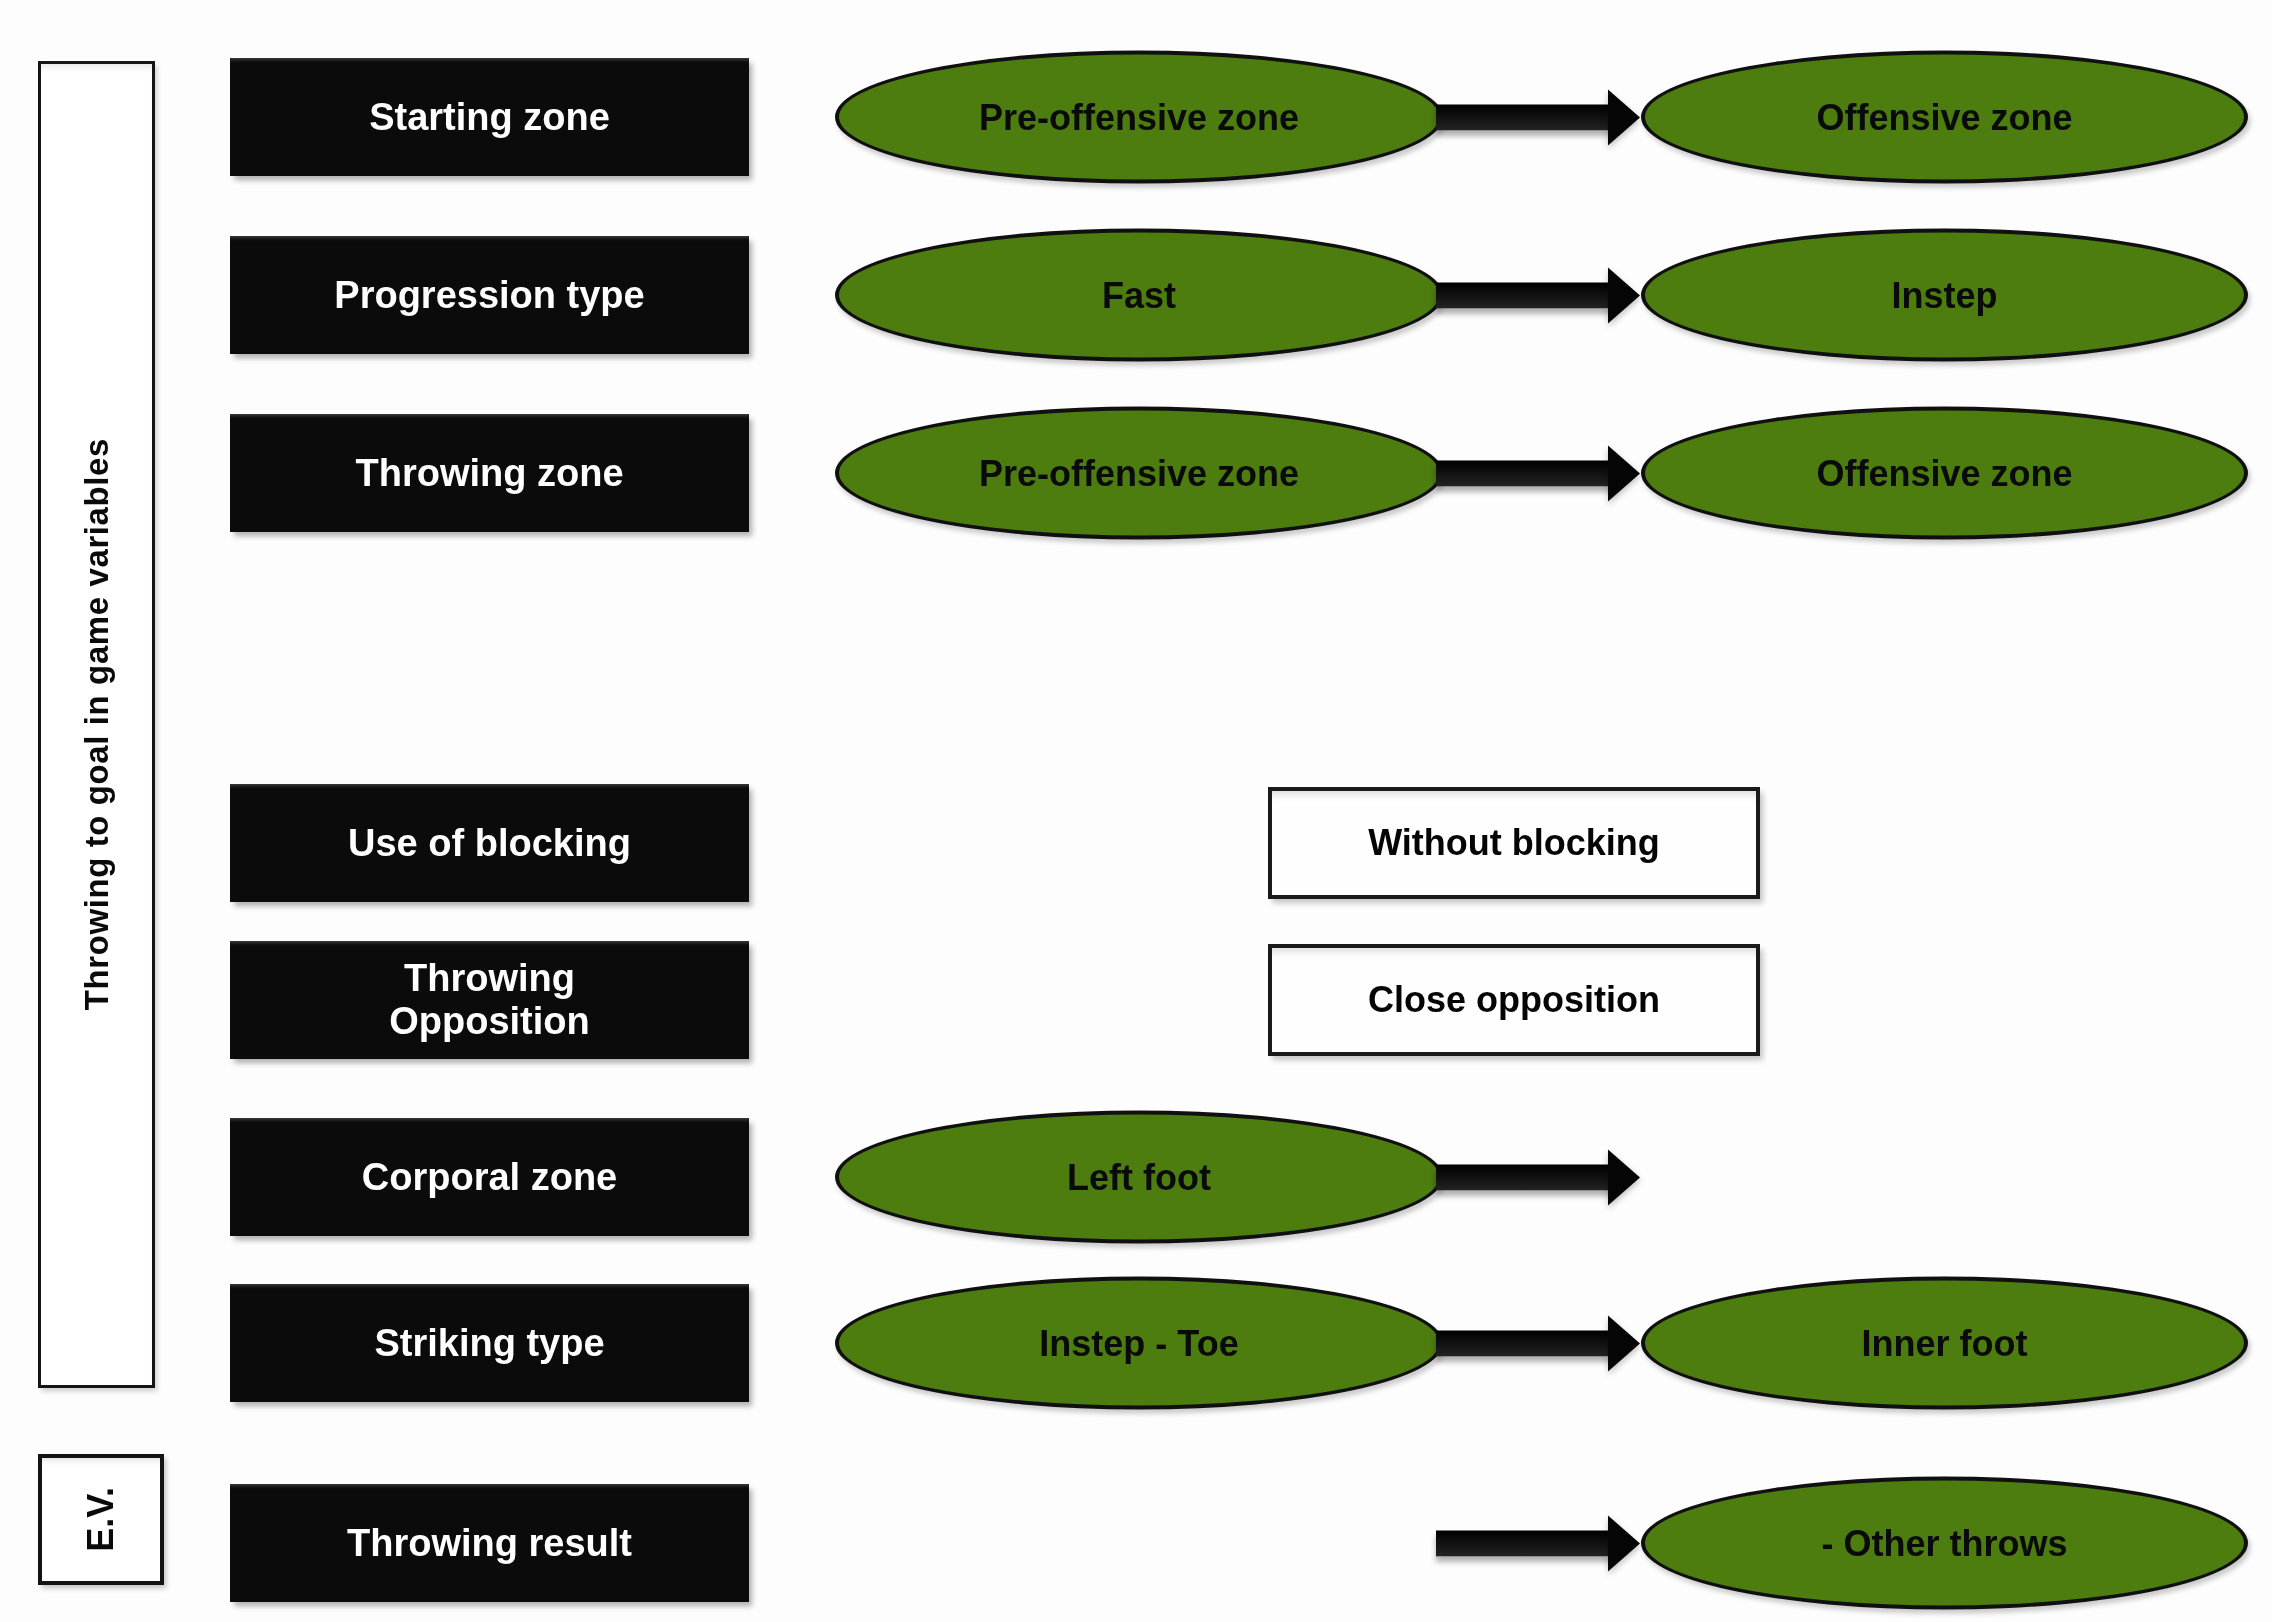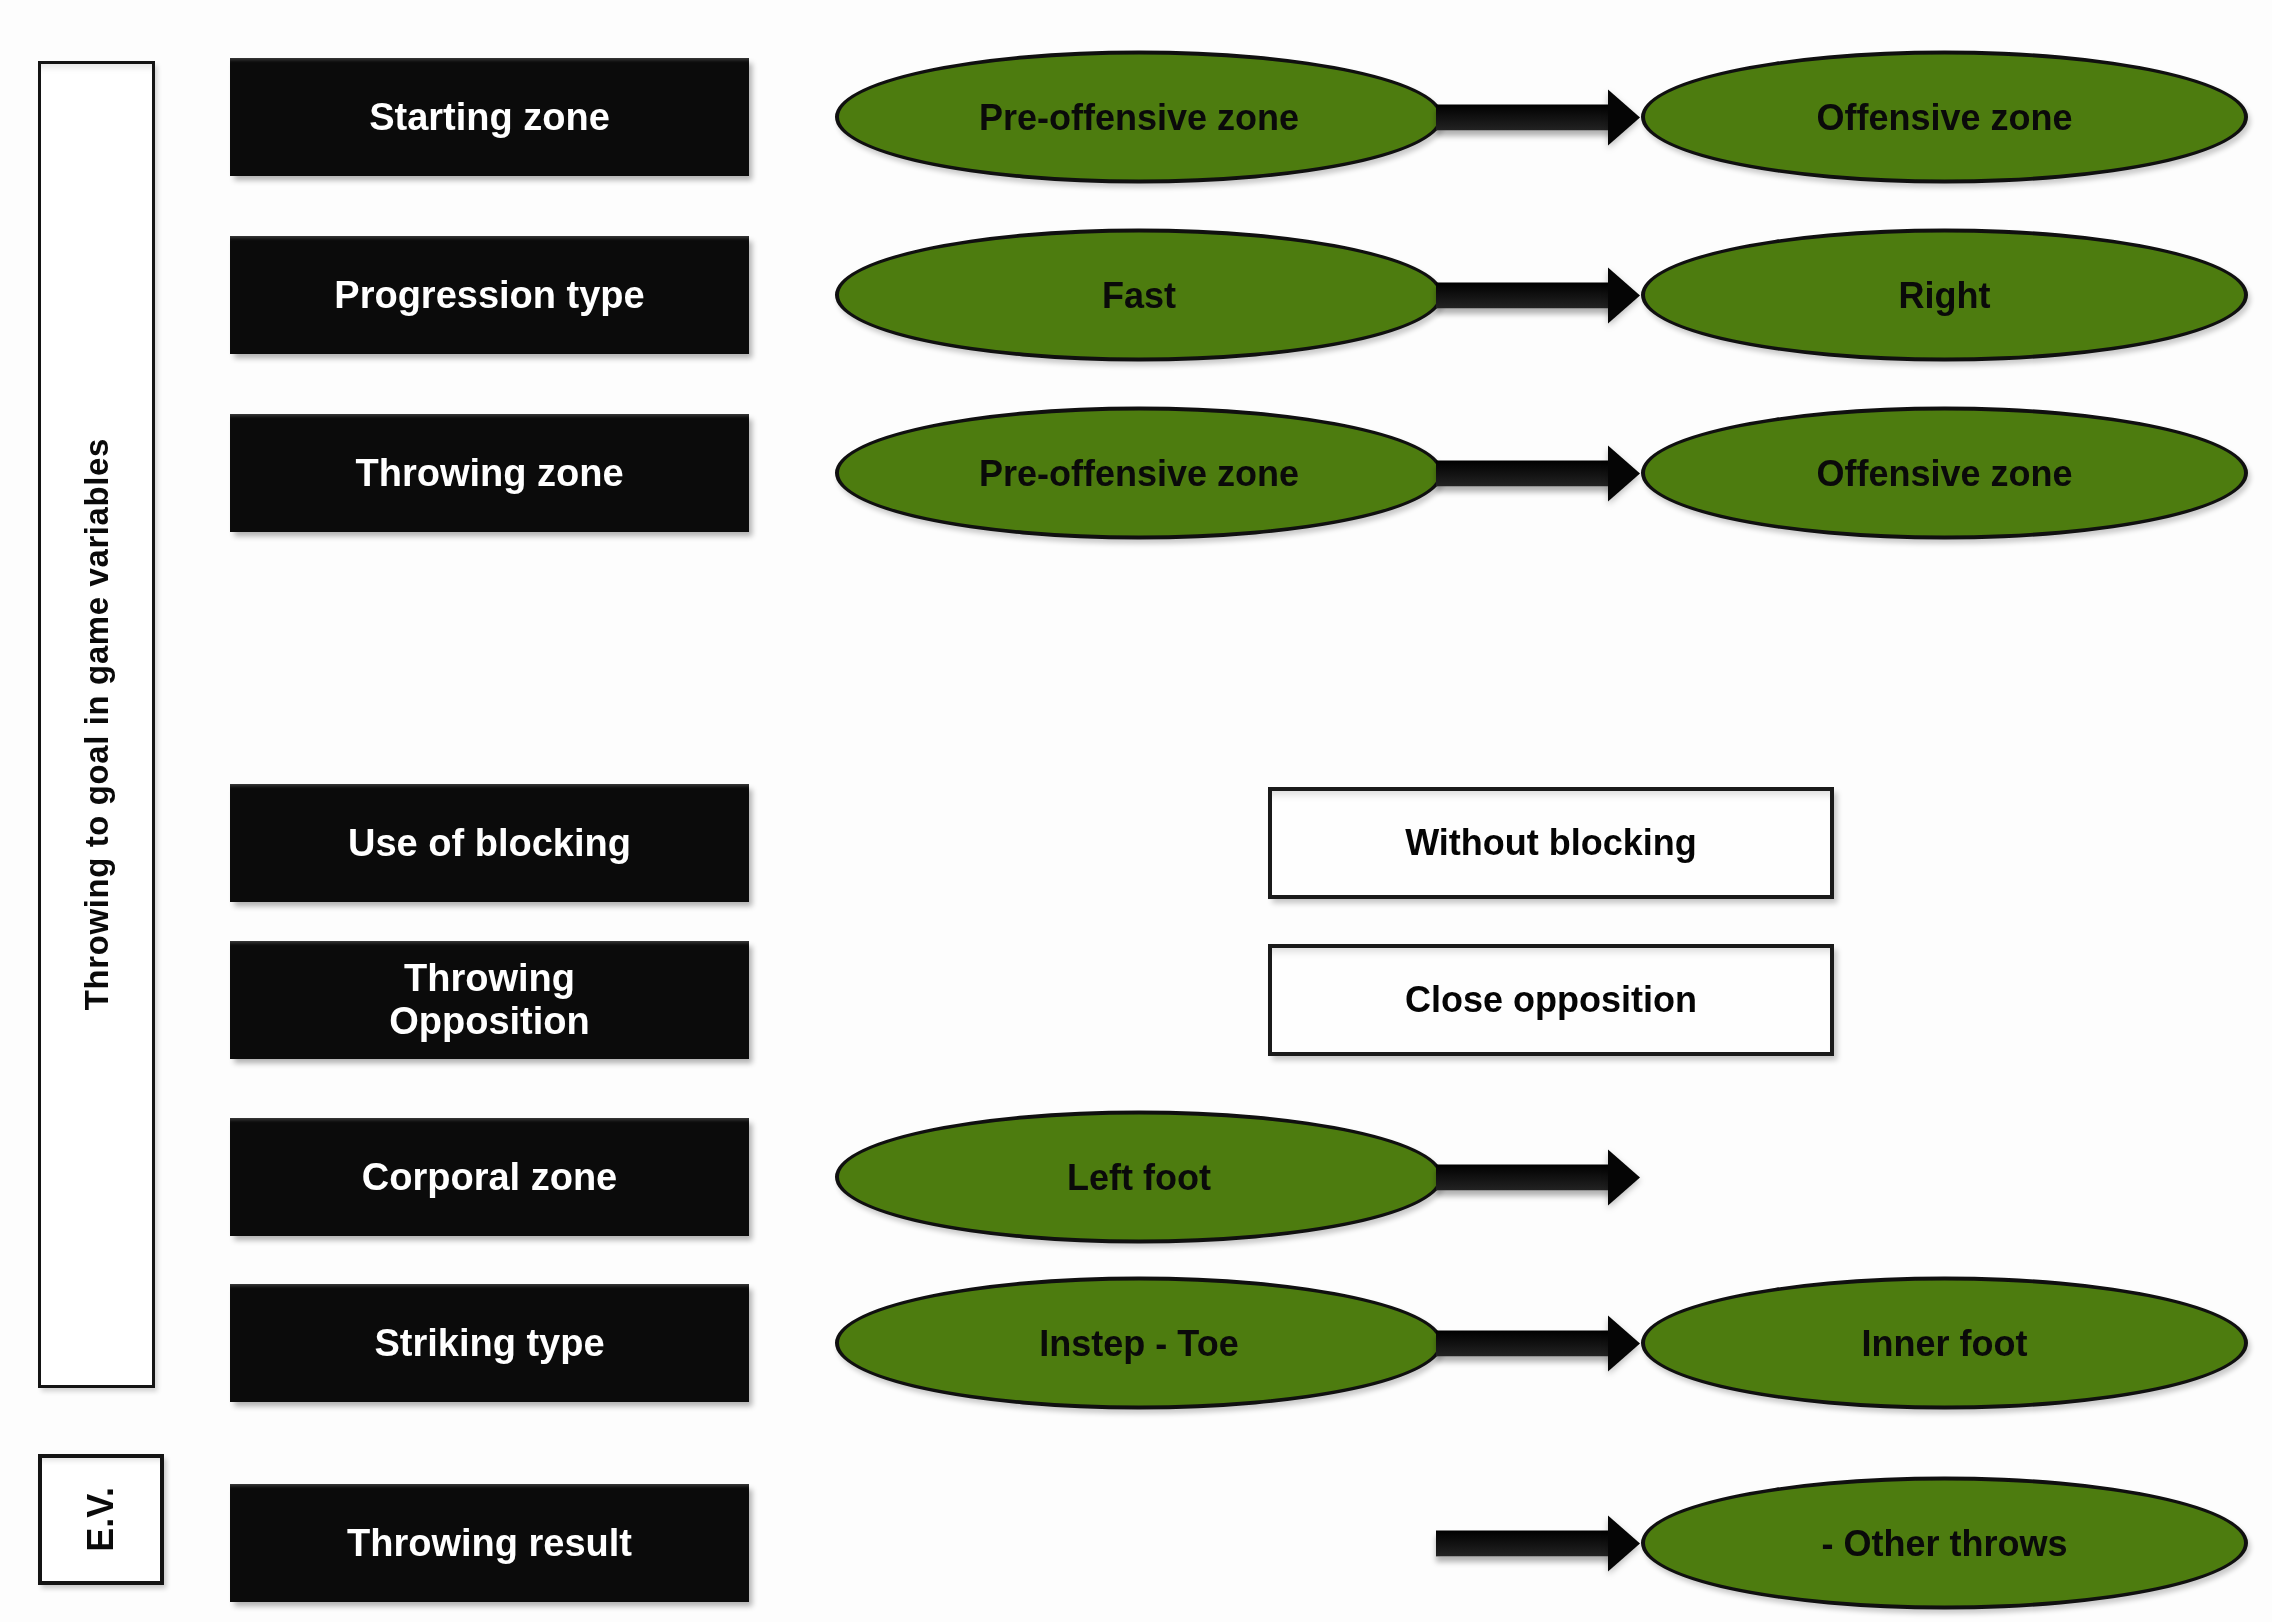--- a/index.html
+++ b/index.html
@@ -65,21 +65,21 @@
   .arrow .head{
     position:absolute;right:0;top:50%;transform:translateY(-50%);
     width:0;height:0;
     border-top:28px solid transparent;
     border-bottom:28px solid transparent;
     border-left:32px solid #050505;
     filter:drop-shadow(0 3.7px 3.1px rgba(0,0,0,0.25));
   }
   .mid-rect{
     position:absolute;left:1268px;top:50%;transform:translateY(-50%);
-    width:566px;height:112px;
+    width:492px;height:112px;
     background:#fefefe;border:4.9px solid #1a1a1a;
     box-shadow:3.7px 4.9px 5.5px rgba(0,0,0,0.22), inset 0 9.8px 7.4px -5.5px rgba(0,0,0,0.12);
     display:flex;align-items:center;justify-content:center;text-align:center;
     font-size:36px;font-weight:600;color:#050505;box-sizing:border-box;
   }
 </style>
 </head>
 <body>
 
 <div class="canvas">
@@ -113,21 +113,21 @@
       <span>Progression type</span>
     </div>
     <div class="ellipse from">
       <span>Fast</span>
     </div>
     <div class="arrow">
       <div class="shaft"></div>
       <div class="head"></div>
     </div>
     <div class="ellipse to">
-      <span>Right</span>
+      <span>Instep</span>
     </div>
   </div>
 
   <div class="row" style="top:384px">
     <div class="label-box">
       <span>Throwing zone</span>
     </div>
     <div class="ellipse from">
       <span>Pre-offensive zone</span>
     </div>

